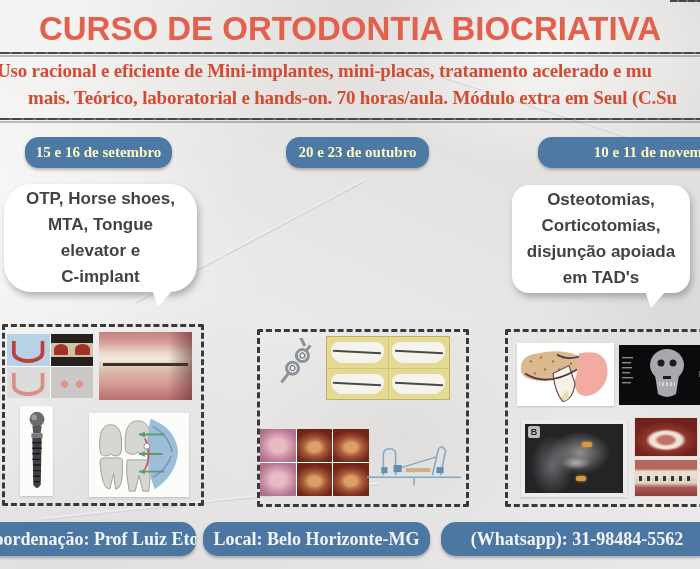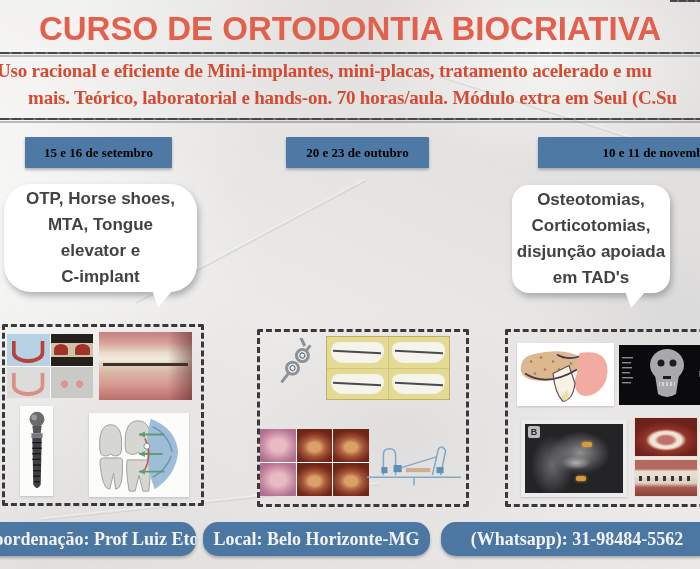--- a/index.html
+++ b/index.html
@@ -35,43 +35,43 @@
   .rule.r1{top:52px;} .rule.r2{top:118px;}
   .tick-top-right{position:absolute; top:0; right:0; width:30px; height:2px;
     background:repeating-linear-gradient(90deg,#47474a 0 7px,#6e6e72 7px 9px);}
 
   .tagline{position:absolute; color:#d44b33; font-family:"Liberation Serif", serif;
     font-weight:bold; font-size:19px; white-space:nowrap; letter-spacing:-.2px;}
   .tagline.t1{left:-3px; top:60px;}
   .tagline.t2{left:28px; top:87px;}
 
   .badge{
-    position:absolute; top:137px; height:31px; border-radius:1px; background:#4e79a5;
-    color:#000000; font-family:"Liberation Serif", serif; font-weight:bold; font-size:13px;
+    position:absolute; top:137px; height:31px; border-radius:14px; background:#4e79a5;
+    color:#fef9c3; font-family:"Liberation Serif", serif; font-weight:bold; font-size:15px;
     display:flex; align-items:center; justify-content:center; white-space:nowrap;
     box-shadow:0 2px 3px rgba(100,100,110,.45);
   }
   .badge.b1{left:25px; width:147px;}
   .badge.b2{left:286px; width:143px;}
   .badge.b3{left:538px; width:146px;padding-left:48px;}
 
   .bubble{
     position:absolute; background:#ffffff; border-radius:17px;
     box-shadow:2px 4px 6px rgba(110,110,118,.5);
     display:flex; align-items:center; justify-content:center;
     color:#424242; font-weight:bold; font-size:17px; line-height:26px;
     text-align:center; white-space:pre-line;
   }
   .bubble::after{
     content:""; position:absolute; bottom:-15px; right:24px; width:0; height:0;
     border-top:17px solid #fff; border-left:6px solid transparent; border-right:15px solid transparent;
   }
   .bubble.s1{left:4px;  top:184px; width:193px; height:108px;border-radius:27px;}
   .bubble.s2{left:254px; top:190px; width:178px; height:96px;}
-  .bubble.s3{left:512px; top:185px; width:158px; height:108px;}
+  .bubble.s3{left:512px; top:185px; width:178px; height:108px;}
 
   .panel{position:absolute; border:3px dashed #39393b; border-radius:2px;}
   .panel.p1{left:2px;  top:324px; width:196px; height:176px;}
   .panel.p2{left:257px; top:329px; width:206px; height:172px;}
   .panel.p3{left:505px; top:329px; width:212px; height:172px;}
 
   
   .p1-grid{position:absolute; left:2px; top:7px; width:86px; height:64px;
     display:grid; grid-template-columns:1fr 1fr; grid-template-rows:1fr 1fr; gap:1px; background:#fff;}
   .cell{position:relative; overflow:hidden;}

